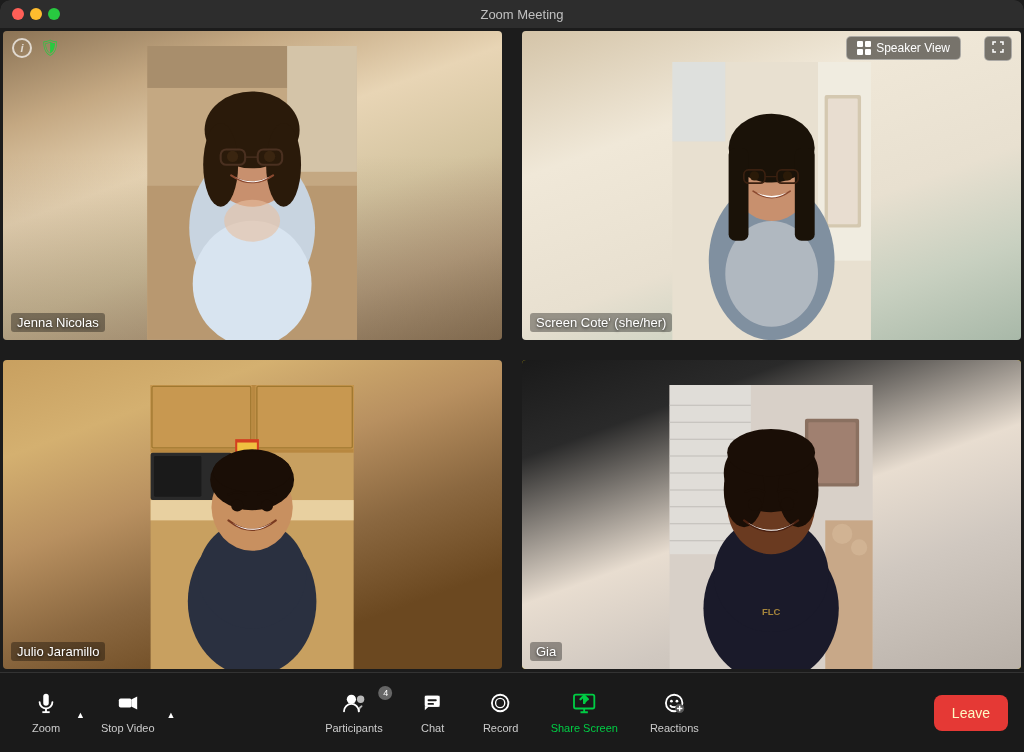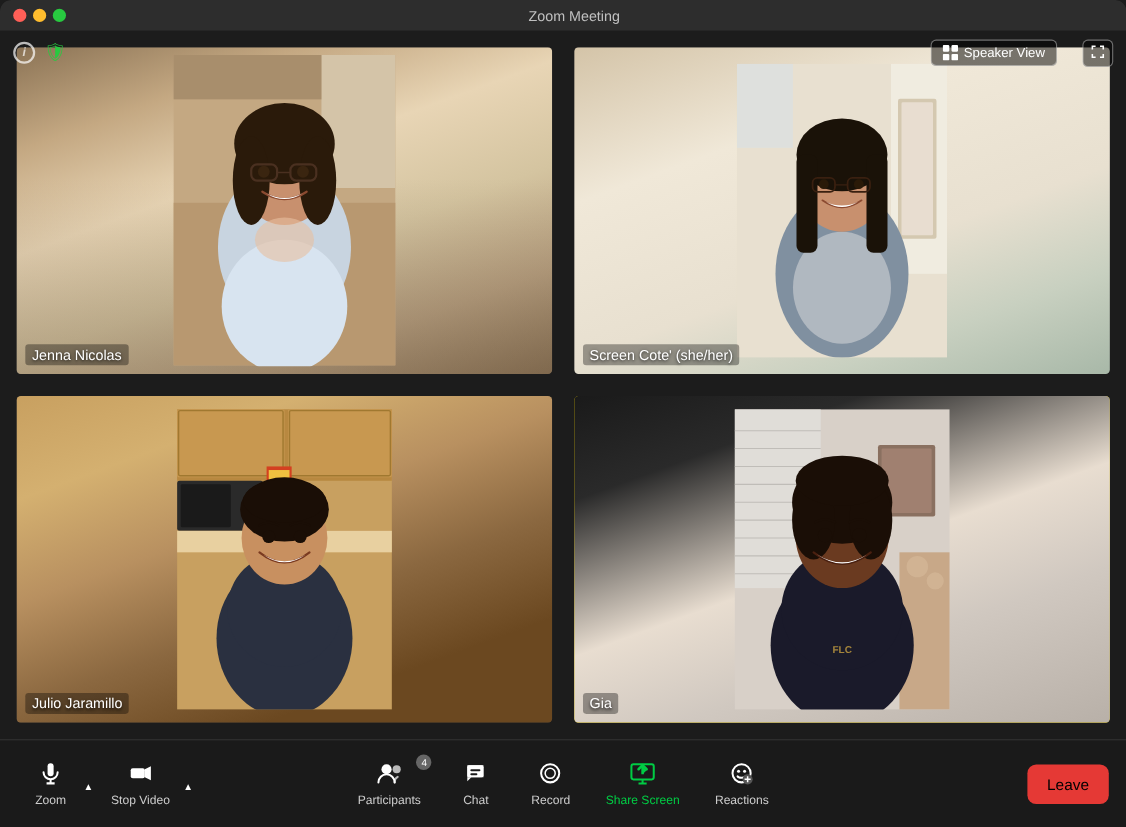--- a/index.html
+++ b/index.html
@@ -123,21 +123,21 @@
     .video-grid {
       position: absolute;
       top: 28px;
       left: 0;
       right: 0;
       bottom: 80px;
       display: grid;
       grid-template-columns: 1fr 1fr;
       grid-template-rows: 1fr 1fr;
       gap: 20px;
-      padding: 15px;
+      padding: 3px;
       background: #1c1c1c;
     }
 
     .video-cell {
       position: relative;
       background: #2a2a2a;
       border-radius: 4px;
       overflow: hidden;
     }
 
@@ -270,36 +270,36 @@
       padding: 8px 4px;
       cursor: pointer;
       color: white;
       font-size: 9px;
       margin-left: -4px;
       padding-top: 12px;
     }
 
     .leave-btn {
       background: #e53935;
-      color: #000000;
+      color: #fef9c3;
       border: none;
       border-radius: 8px;
       padding: 10px 18px;
       font-size: 14px;
       font-weight: 500;
       cursor: pointer;
       text-align: right;
     }
 
     
     .video-person-container {
       position: absolute;
       top: 0; left: 0; right: 0; bottom: 0;
       display: flex;
-      align-items: center;
+      align-items: flex-end;
       justify-content: center;
     }
 
     
     .participant-badge {
       position: relative;
     }
     .badge-count {
       position: absolute;
       top: 2px;

